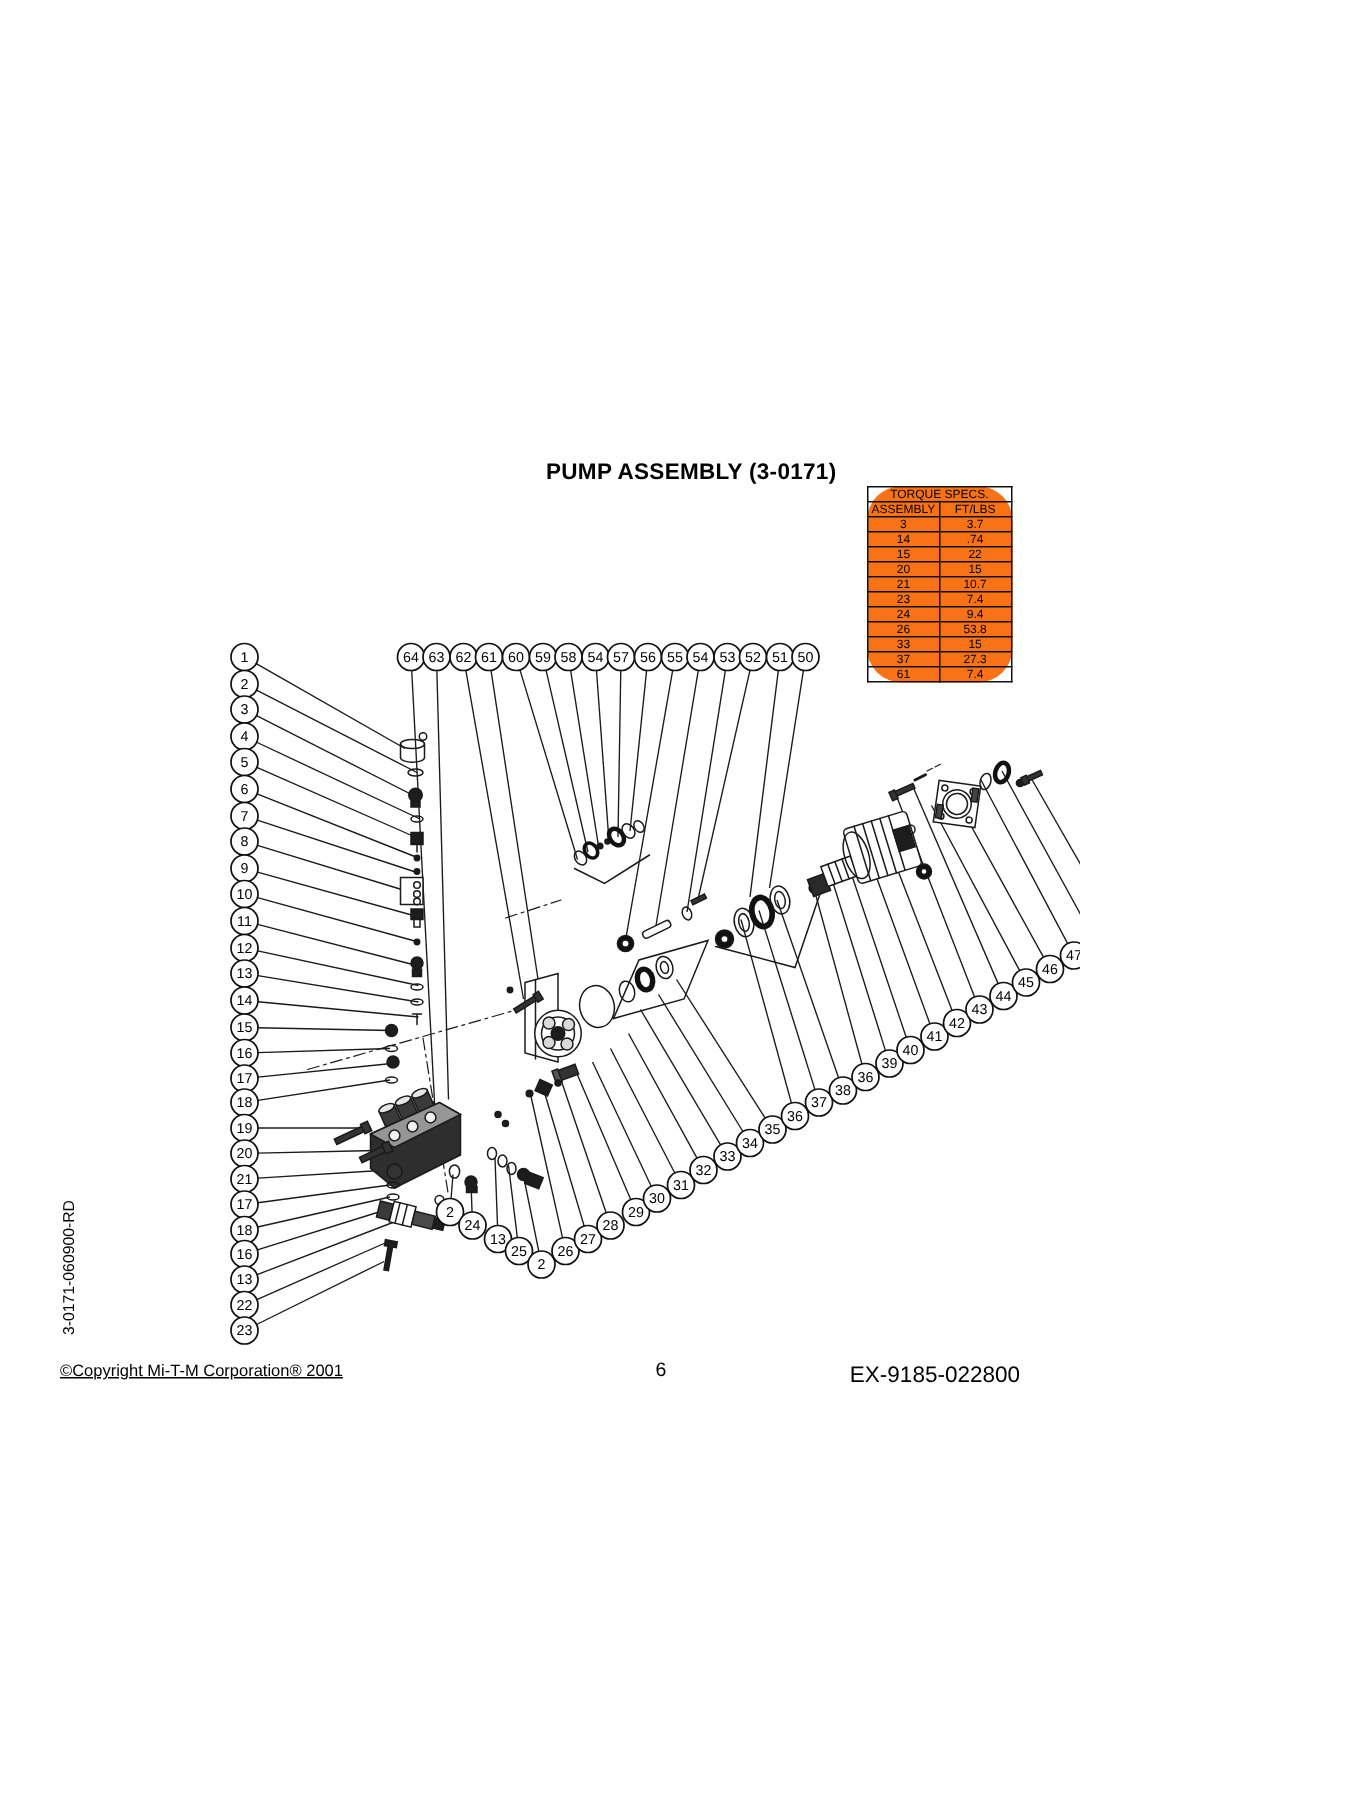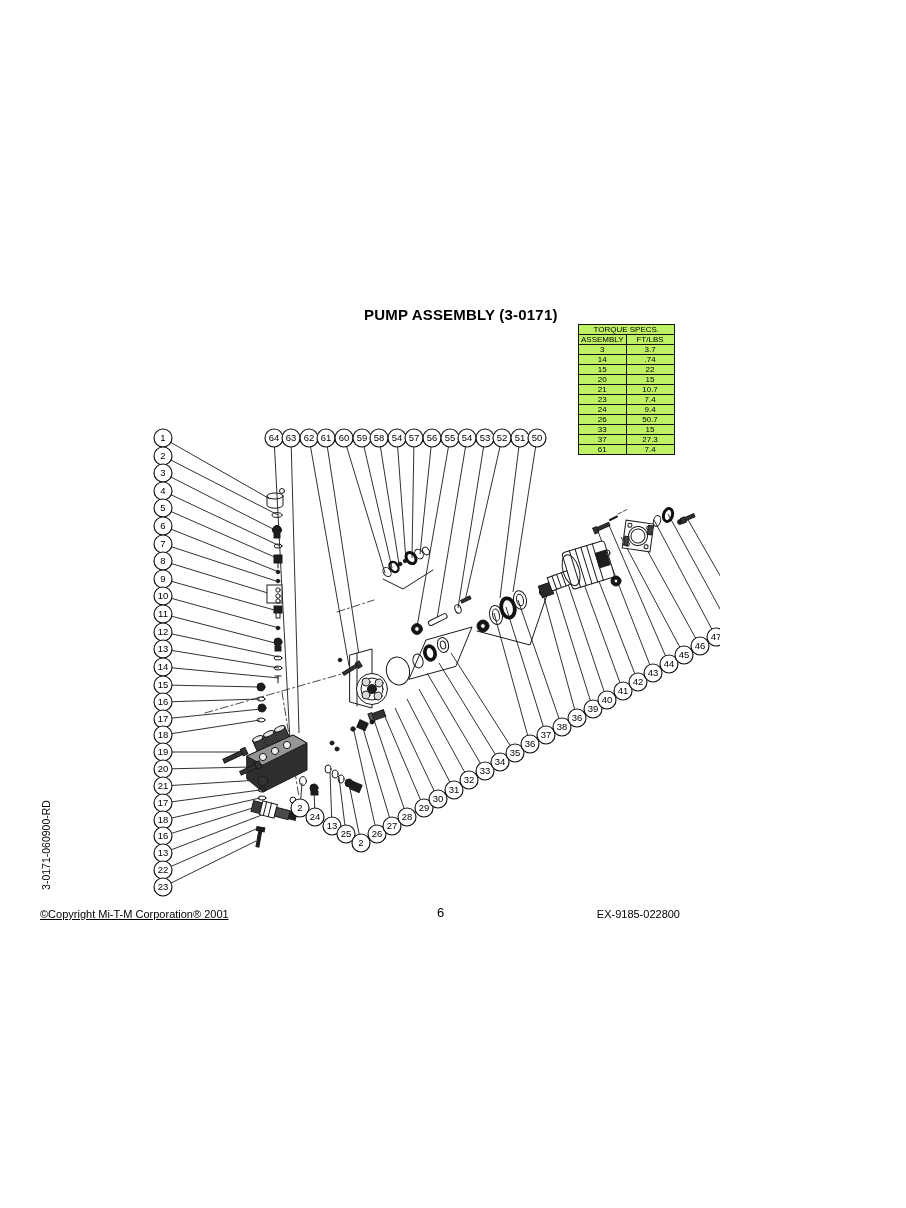--- a/index.html
+++ b/index.html
@@ -3,26 +3,26 @@
 <meta charset="utf-8">
 <style>
   html,body{margin:0;padding:0;background:#fff;}
   .page{position:relative;width:720px;height:1208px;background:#fff;overflow:hidden;
         font-family:"Liberation Sans",sans-serif;color:#000;}
   .diagram-svg{position:absolute;left:0;top:0;}
   #g-leaders line{stroke:#1a1a1a;stroke-width:.9;}
   #g-balloons circle{fill:#fff;stroke:#111;stroke-width:1.15;}
   #g-balloons text{font-family:"Liberation Sans",sans-serif;font-size:9.5px;text-anchor:middle;fill:#000;}
   .page-title{position:absolute;left:364px;top:306px;font-size:15px;font-weight:bold;letter-spacing:.2px;}
-  .torque{position:absolute;left:578px;top:324px;border-collapse:collapse;background:#bef264;}
+  .torque{position:absolute;left:578px;top:324px;border-collapse:collapse;background:#f97316;border-radius:23px;}
   .torque td{border:1px solid #111;font-size:8px;text-align:center;padding:0 2px;height:9px;line-height:9px;white-space:nowrap;}
   .torque col.c1{width:45px}.torque col.c2{width:48px}
   .footer-left{position:absolute;left:40px;top:908px;font-size:11px;text-decoration:underline;}
   .footer-center{position:absolute;left:437px;top:905px;font-size:13px;}
-  .footer-right{position:absolute;right:40px;top:908px;font-size:11px;}
+  .footer-right{position:absolute;right:40px;top:908px;font-size:15px;}
   .side-label{position:absolute;left:46px;top:845px;transform:translate(-50%,-50%) rotate(-90deg);
               font-size:10.5px;white-space:nowrap;}
 </style>
 </head>
 <body>
 
 <div class="page">
 
   <div class="page-title">PUMP ASSEMBLY (3-0171)</div>
 
@@ -62,21 +62,21 @@
         <tr>
           <td>23</td>
           <td>7.4</td>
         </tr>
         <tr>
           <td>24</td>
           <td>9.4</td>
         </tr>
         <tr>
           <td>26</td>
-          <td>50.7</td>
+          <td>53.8</td>
         </tr>
         <tr>
           <td>33</td>
           <td>15</td>
         </tr>
         <tr>
           <td>37</td>
           <td>27.3</td>
         </tr>
         <tr>

